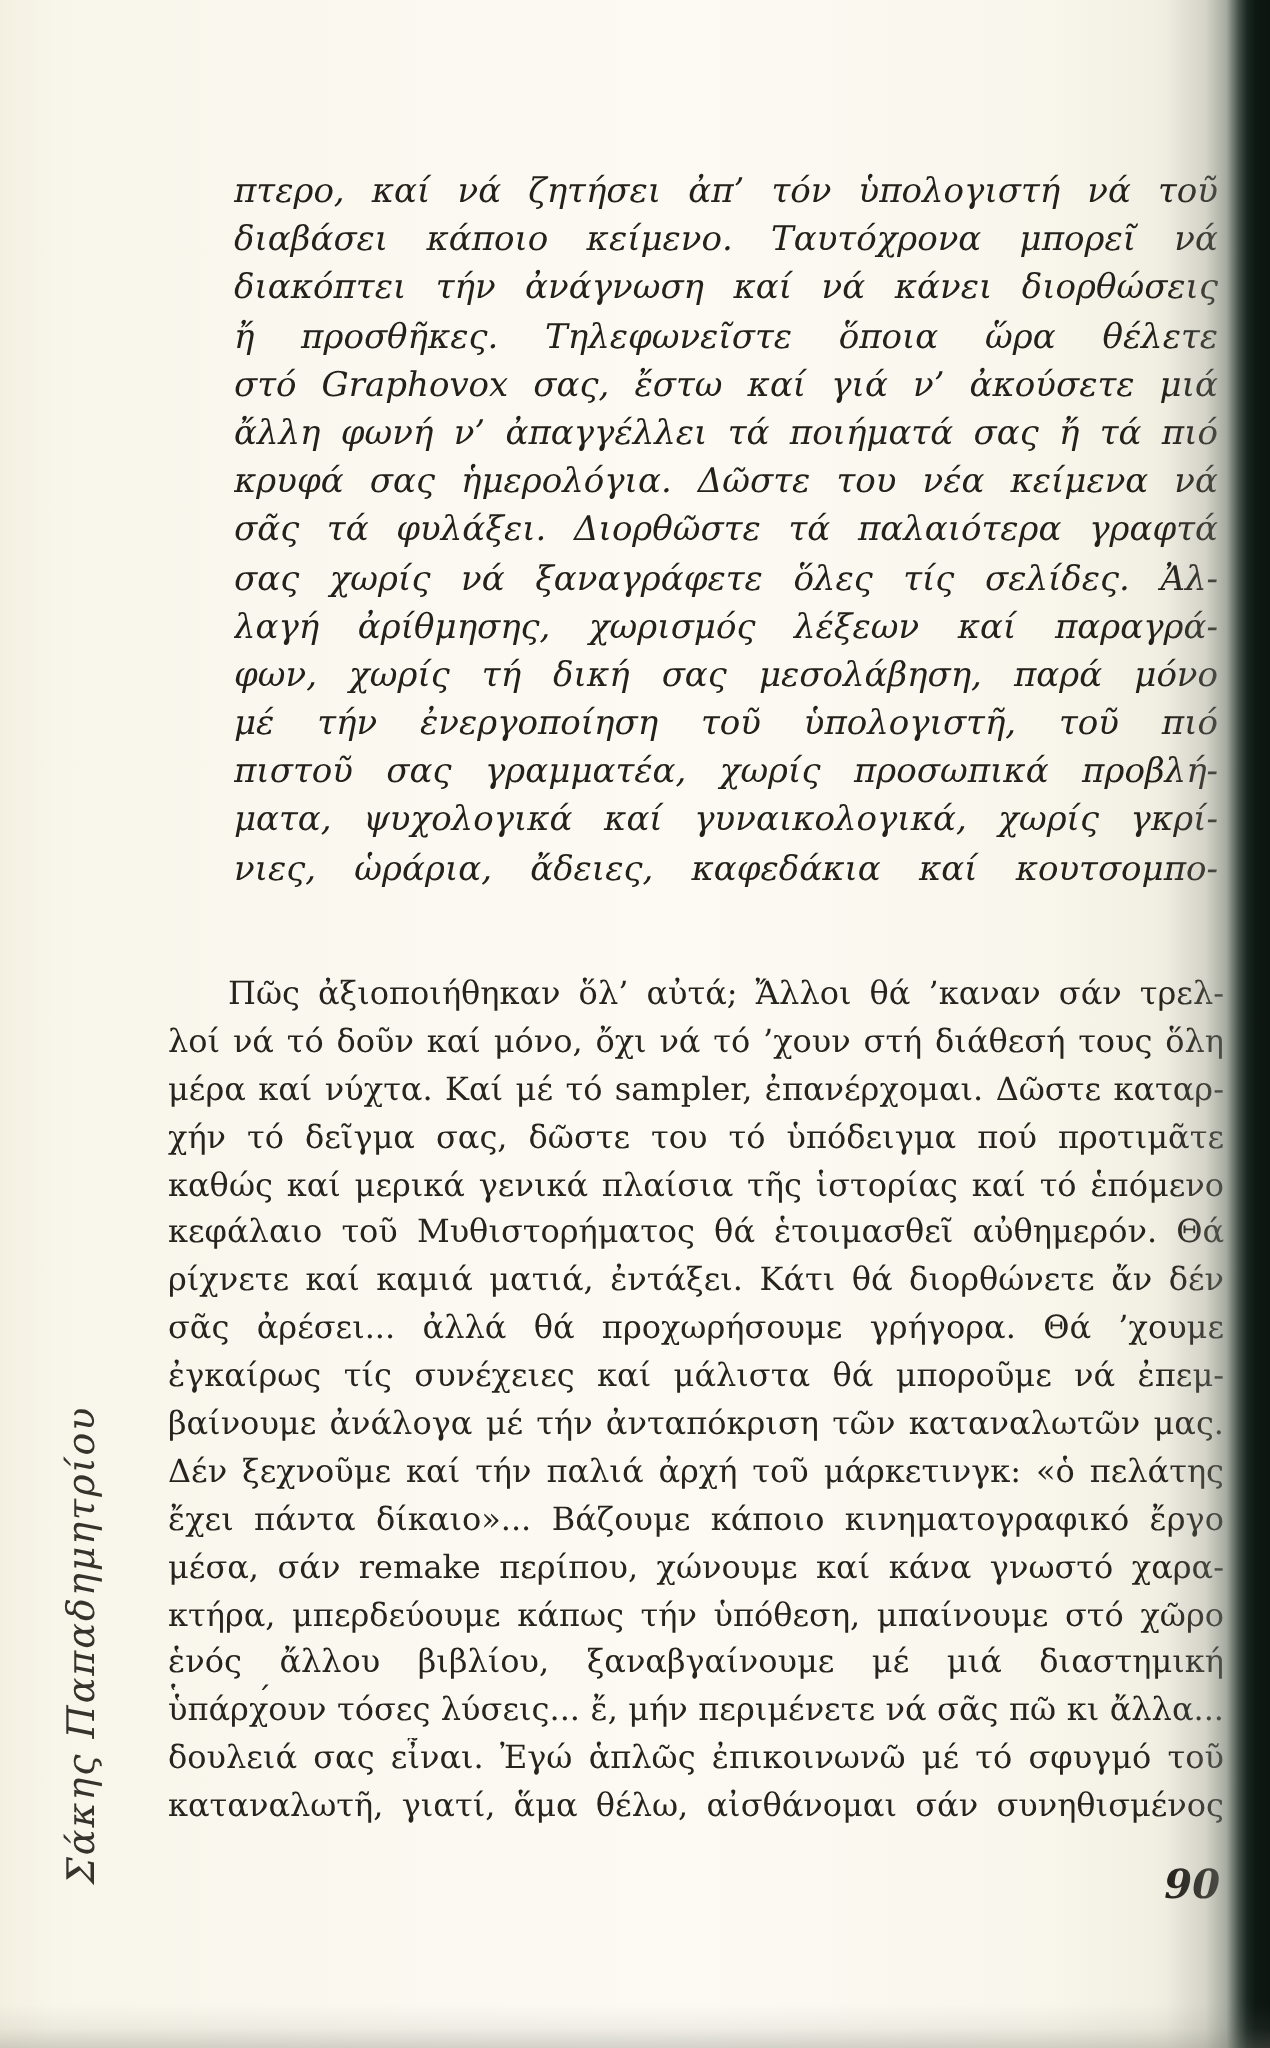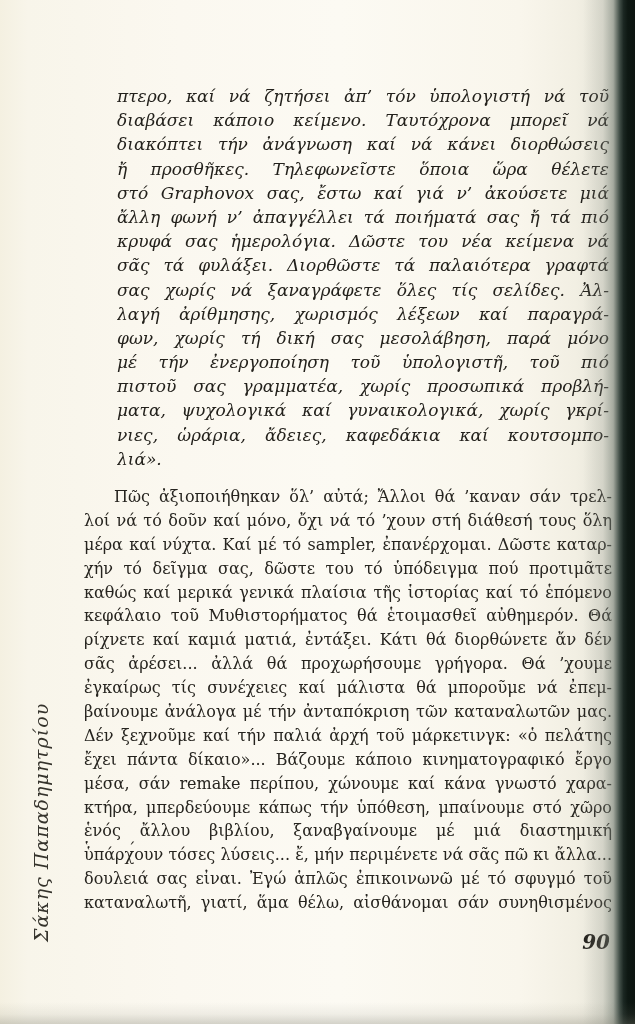--- a/index.html
+++ b/index.html
@@ -121,21 +121,20 @@
       <div class="jline">ἄλλη φωνή ν’ ἀπαγγέλλει τά ποιήματά σας ἤ τά πιό</div>
       <div class="jline">κρυφά σας ἡμερολόγια. Δῶστε του νέα κείμενα νά</div>
       <div class="jline">σᾶς τά φυλάξει. Διορθῶστε τά παλαιότερα γραφτά</div>
       <div class="jline">σας χωρίς νά ξαναγράφετε ὅλες τίς σελίδες. Ἀλ-</div>
       <div class="jline">λαγή ἀρίθμησης, χωρισμός λέξεων καί παραγρά-</div>
       <div class="jline">φων, χωρίς τή δική σας μεσολάβηση, παρά μόνο</div>
       <div class="jline">μέ τήν ἐνεργοποίηση τοῦ ὑπολογιστῆ, τοῦ πιό</div>
       <div class="jline">πιστοῦ σας γραμματέα, χωρίς προσωπικά προβλή-</div>
       <div class="jline">ματα, ψυχολογικά καί γυναικολογικά, χωρίς γκρί-</div>
       <div class="jline">νιες, ὡράρια, ἄδειες, καφεδάκια καί κουτσομπο-</div>
-      <div class="jline lastline">λιά».</div>
     </div>
 
   <div class="body-block">
       <div class="jline">Πῶς ἀξιοποιήθηκαν ὅλ’ αὐτά; Ἄλλοι θά ’καναν σάν τρελ-</div>
       <div class="jline">λοί νά τό δοῦν καί μόνο, ὄχι νά τό ’χουν στή διάθεσή τους ὅλη</div>
       <div class="jline">μέρα καί νύχτα. Καί μέ τό sampler, ἐπανέρχομαι. Δῶστε καταρ-</div>
       <div class="jline">χήν τό δεῖγμα σας, δῶστε του τό ὑπόδειγμα πού προτιμᾶτε</div>
       <div class="jline">καθώς καί μερικά γενικά πλαίσια τῆς ἱστορίας καί τό ἑπόμενο</div>
       <div class="jline">κεφάλαιο τοῦ Μυθιστορήματος θά ἑτοιμασθεῖ αὐθημερόν. Θά</div>
       <div class="jline">ρίχνετε καί καμιά ματιά, ἐντάξει. Κάτι θά διορθώνετε ἄν δέν</div>

